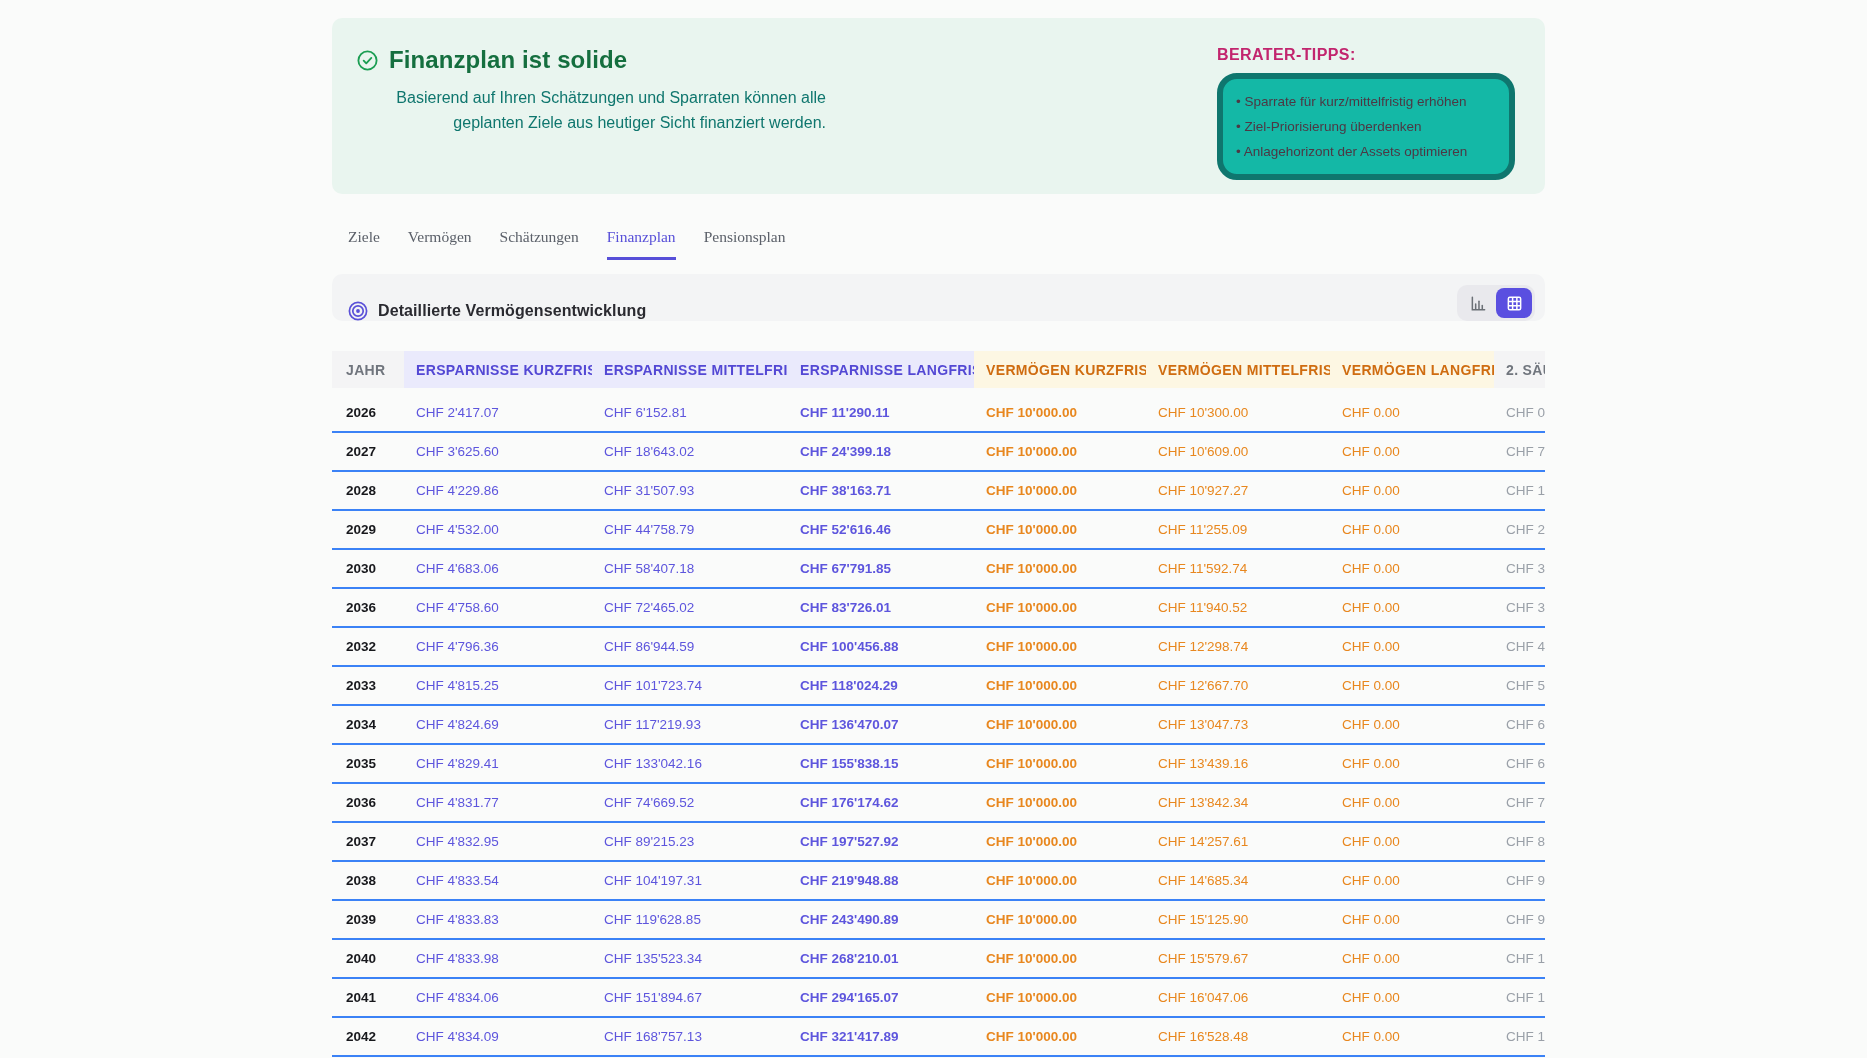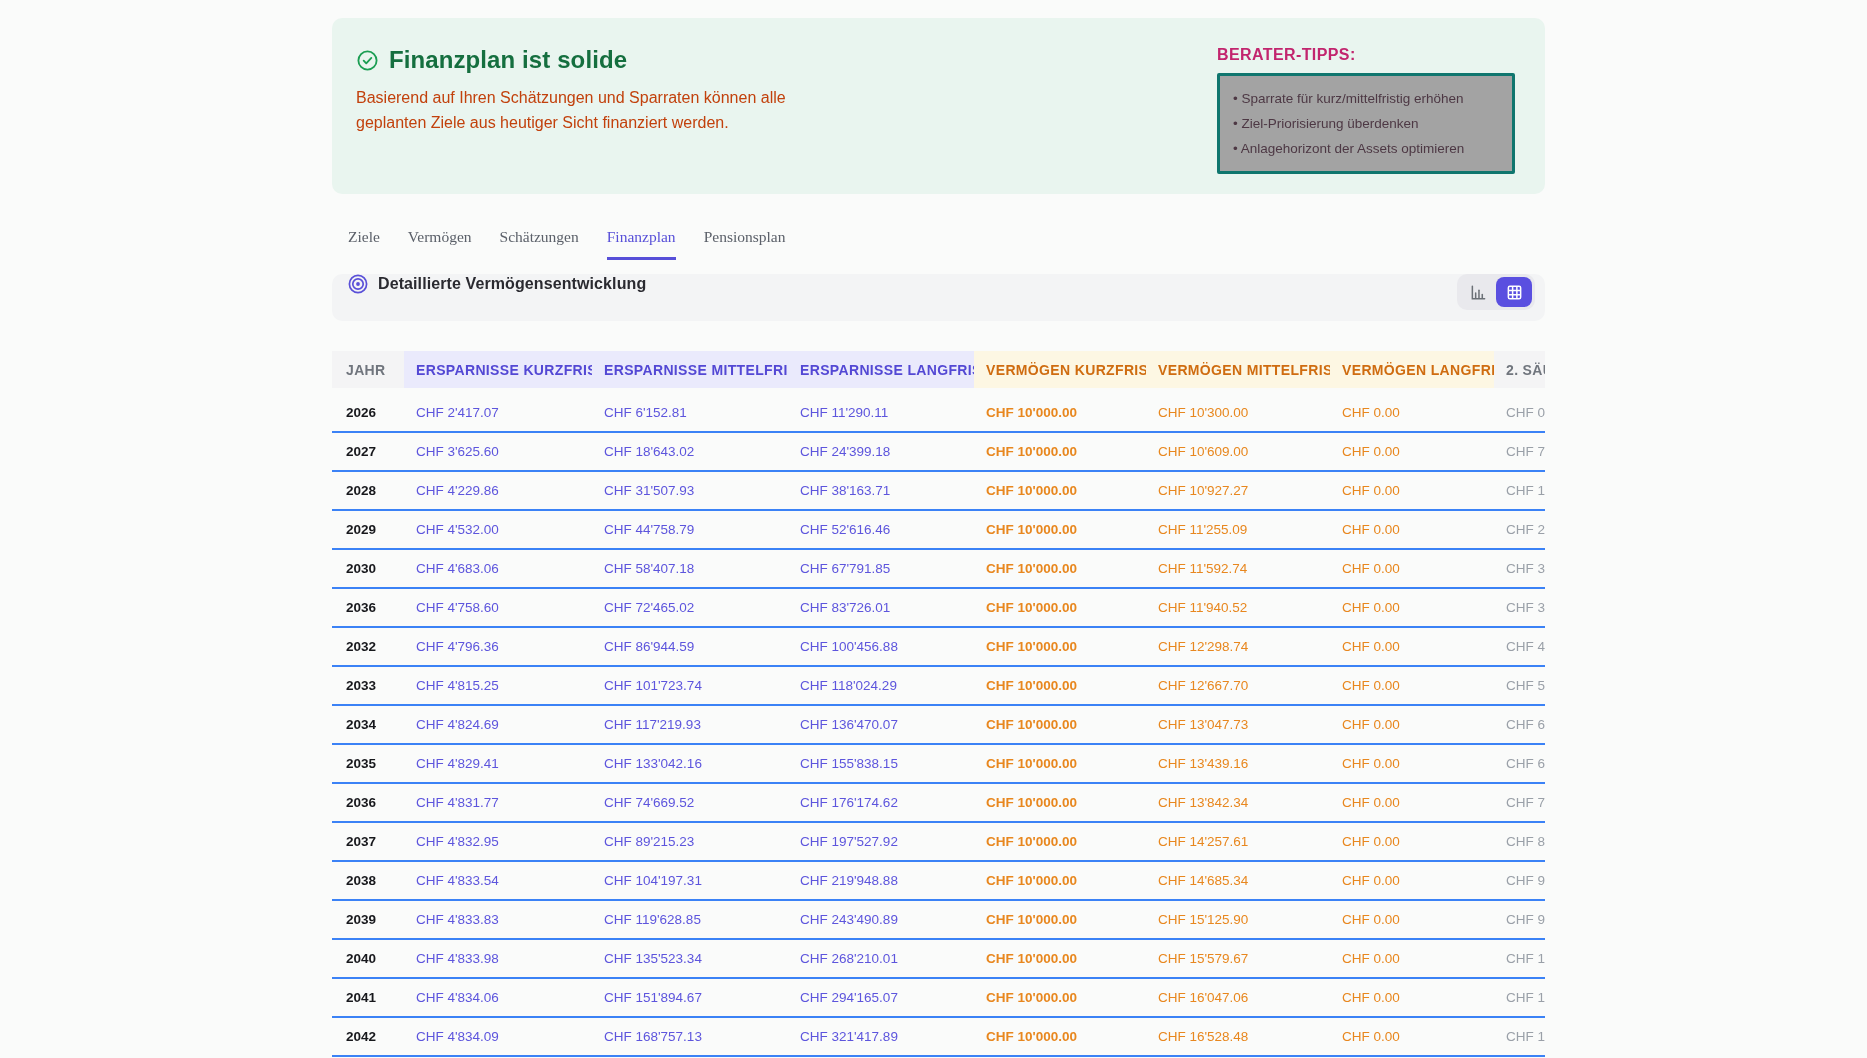--- a/index.html
+++ b/index.html
@@ -6,53 +6,53 @@
   html,body { width:1867px; height:1058px; overflow:hidden; background:#fafbfa;
               font-family:"Liberation Sans","DejaVu Sans",sans-serif; }
   .container { width:1213px; margin-left:332px; }
 
   
   .banner { margin-top:18px; background:#e9f5ef; border-radius:10px; height:176px;
             padding:28px 28px 0 24px; display:flex; justify-content:space-between; }
   .banner-left { max-width:520px; }
   .banner-title-row { display:flex; align-items:center; gap:10px; margin-bottom:12px; }
   .banner-title { font-size:24px; font-weight:700; color:#156f3f; letter-spacing:.1px; }
-  .banner-desc { font-size:16px; color:#c2410c; line-height:1.55; max-width:470px; }
+  .banner-desc { font-size:16px; color:#0f766e; line-height:1.55; max-width:470px;text-align:right; }
   .tips { width:300px; padding-right:2px; }
   .tips-label { font-size:16px; font-weight:700; color:#c2256e; letter-spacing:.4px; margin-bottom:9px; }
-  .tips-box { background:#a3a3a3; border:3px solid #0f766e; border-radius:2px; padding:10px 13px; }
+  .tips-box { background:#14b8a6; border:6px solid #0f766e; border-radius:20px; padding:10px 13px; }
   .tips-box div { font-size:13.5px; color:#4d3844; line-height:25px; white-space:nowrap; }
 
   
   .tabs { display:flex; gap:28px; margin:34px 0 0 16px;font-family:Liberation Serif, serif; }
   .tab { font-size:15.5px; color:#5b6069; padding-bottom:11px; cursor:pointer; }
   .tab.active { color:#574fd8; font-weight:500; border-bottom:3px solid #574fd8; }
 
   
   .section-bar { margin-top:14px; height:47px; background:#f3f4f5; border-radius:10px;
-                 display:flex; align-items:flex-start; justify-content:space-between; padding:0 10px 0 16px; }
+                 display:flex; align-items:flex-end; justify-content:space-between; padding:0 10px 0 16px; }
   .section-title-wrap { display:flex; align-items:center; gap:10px; }
   .section-title { font-size:16px; font-weight:700; color:#2a2a30; letter-spacing:.1px; }
   .seg { background:#e9e9ed; border-radius:10px; padding:3px; display:flex; }
   .seg-btn { width:36px; height:30px; display:flex; align-items:center; justify-content:center;
              border-radius:8px; cursor:pointer; }
   .seg-btn.active { background:#5a4fe0; }
 
   
   .table-wrap { margin-top:30px; width:1213px; overflow:hidden; }
   .tbl { width:1302px; }
   .thead, .trow { display:flex; }
   .thead > div { height:37px; display:flex; align-items:center; font-size:14px; font-weight:700;
                  letter-spacing:.35px; padding-left:12px; white-space:nowrap; overflow:hidden; }
   .trow > div { height:37px; display:flex; align-items:center; font-size:13.5px; padding-left:12px;
                 white-space:nowrap; overflow:hidden; }
   .thead { margin-bottom:6px; }
   .trow { border-bottom:2px solid #3b82f6; }
   .c0 { width:72px; padding-left:14px !important; }
-  .c1 { width:188px; } .c2 { width:196px; } .c3 { width:186px; }
+  .c1 { width:188px; } .c2 { width:196px; } .c3 { width:186px;font-weight:bold; }
   .c4 { width:172px;font-weight:bold; } .c5 { width:184px; } .c6 { width:164px; }
   .c7 { width:140px; }
   .hd-gray   { color:#70757d; background:#f4f4f5; }
   .hd-purple { color:#5348d4; background:#eaeafc; }
   .hd-orange { color:#cf6c10; background:#fdf7e3; }
   .year  { font-size:15px; font-weight:700; color:#17181c; }
   .v-sav { color:#5d55dd; }
   .v-ast { color:#e8871e; }
   .v-pil { color:#9aa0a8; }
 </style>

